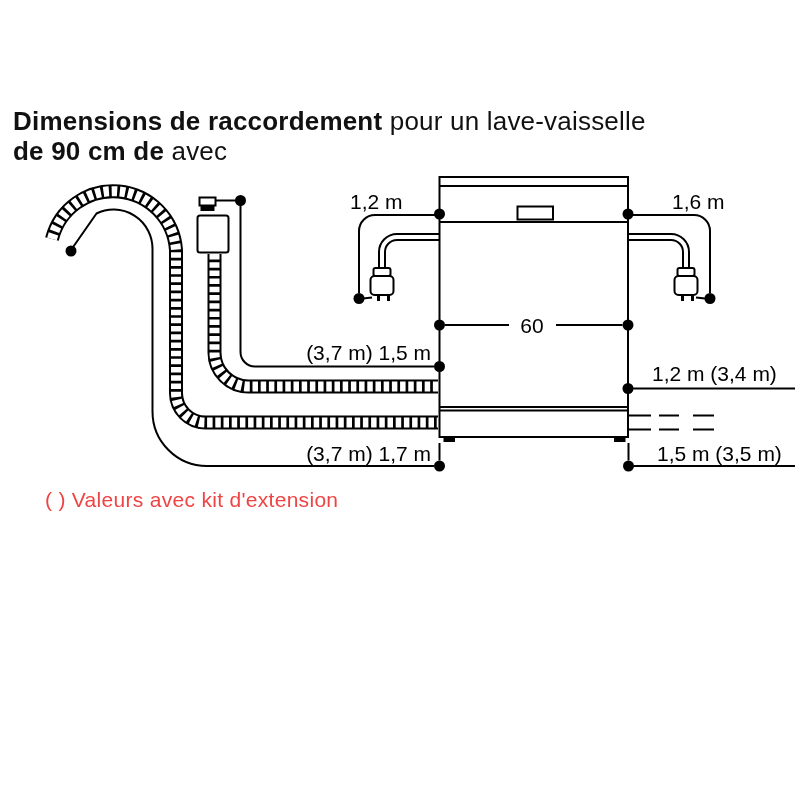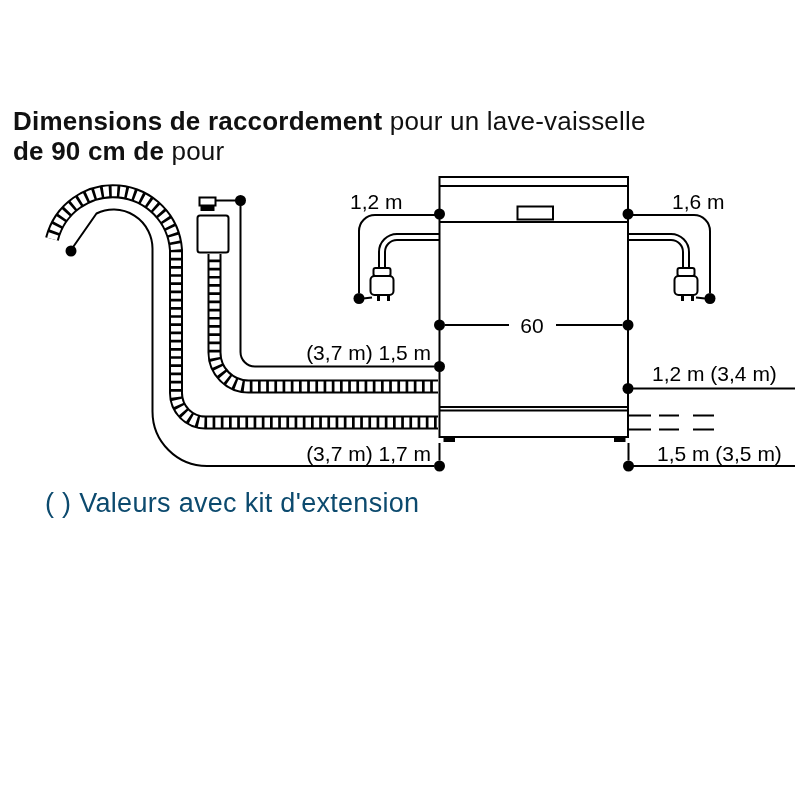--- a/index.html
+++ b/index.html
@@ -7,41 +7,41 @@
     position:relative;width:800px;height:800px;background:#fff;
     font-family:"Liberation Sans",sans-serif;overflow:hidden;
   }
   .title{
     position:absolute;left:13px;top:106px;color:#111;
     font-size:26px;line-height:30px;white-space:nowrap;letter-spacing:.2px;
   }
   .title .b{font-weight:bold;}
   .title .r{font-weight:normal;text-align:right;}
   .footnote{
-    position:absolute;left:45px;top:488px;color:#0c4a6e;
-    font-size:27px;letter-spacing:.3px;white-space:nowrap;
+    position:absolute;left:45px;top:488px;color:#ef4444;
+    font-size:21px;letter-spacing:.3px;white-space:nowrap;
   }
   svg.diagram{position:absolute;left:0;top:0;}
   svg .ln{stroke:#000;stroke-width:2;fill:none;}
   svg .dim{stroke:#000;stroke-width:2;fill:none;}
   svg .band{stroke:#000;stroke-width:14;fill:none;}
   svg .bandgap{stroke:#fff;stroke-width:10;fill:none;stroke-dasharray:5.5 2.7;}
   svg .dot{fill:#000;stroke:none;}
   svg .whitefill{fill:#fff;stroke:#000;stroke-width:2;}
   svg .blackfill{fill:#000;stroke:none;}
   svg text{fill:#000;font-family:"Liberation Sans",sans-serif;font-size:21px;}
 </style>
 </head>
 <body>
 
 <div class="page">
 
   <div class="title">
     <div><span class="b">Dimensions de raccordement</span><span class="r"> pour un lave-vaisselle</span></div>
-    <div><span class="b">de 90 cm de</span><span class="r"> pour</span></div>
+    <div><span class="b">de 90 cm de</span><span class="r"> avec</span></div>
   </div>
 
   <svg class="diagram" width="800" height="800" viewBox="0 0 800 800">
 
     <g>
       <path class="band" d="M 52,239 A 63,63 0 0 1 176,250 V 393 A 29.5,29.5 0 0 0 205.5,422.5 H 438"></path>
       <path class="bandgap" d="M 52,239 A 63,63 0 0 1 176,250 V 393 A 29.5,29.5 0 0 0 205.5,422.5 H 438"></path>
     </g>
 
     <g>

